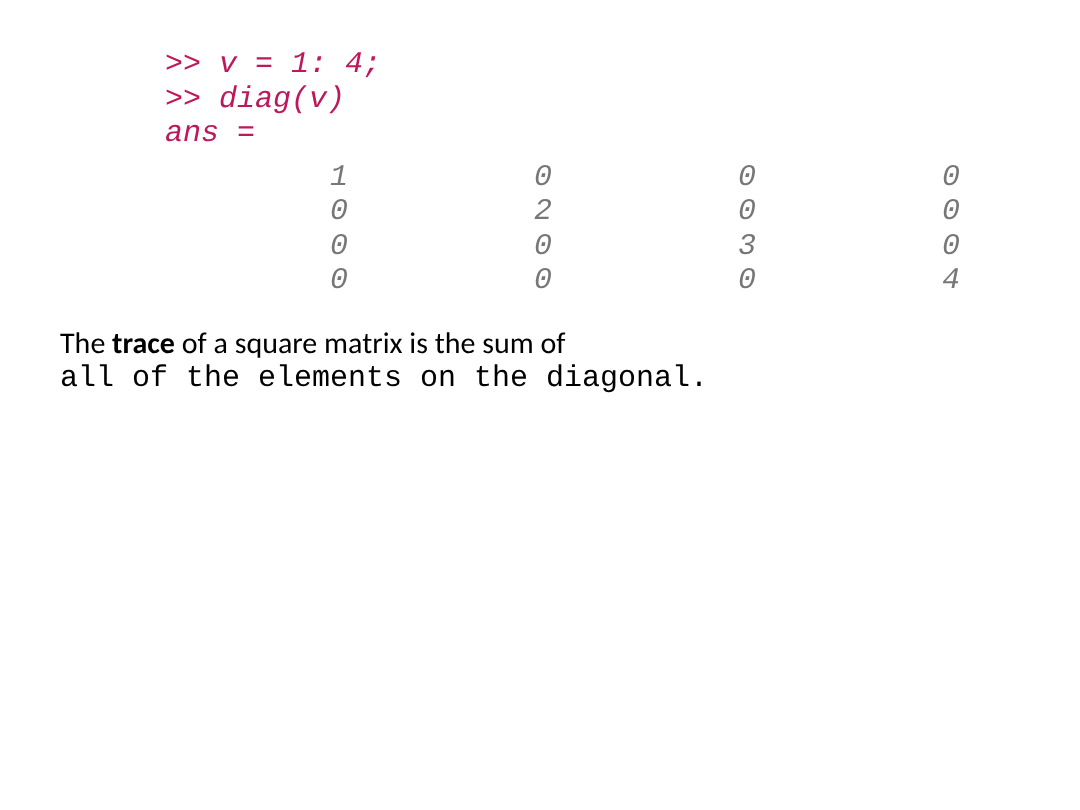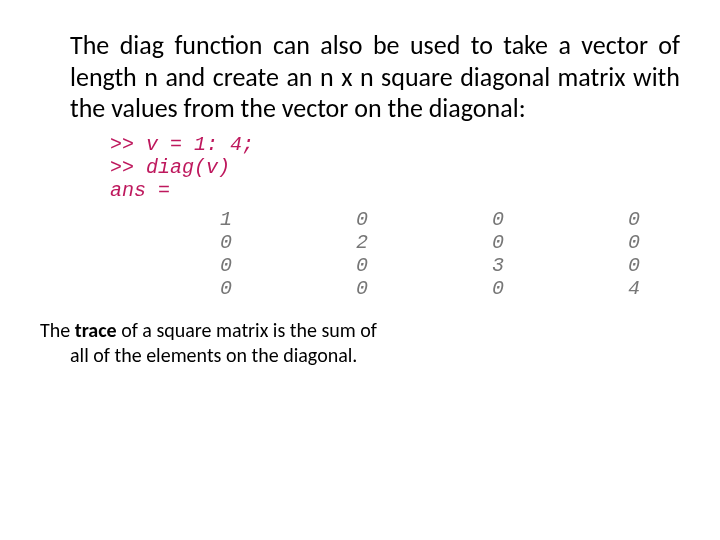--- a/index.html
+++ b/index.html
@@ -49,30 +49,29 @@
   }
   .para2 {
     margin: 18px 0 0 0;
     font-size: 20px;
     line-height: 1.22;
     text-align: justify;
     text-justify: inter-word;
   }
   .indent2 {
     display: block;
-    margin-left: 30px;
+    font-family: Liberation Mono, monospace;
   }
   .bold { font-weight: 700; }
 </style>
 </head>
 <body>
 
 <div class="slide">
 
-  <p class="para1">The diag function  can also be used to take a vector of length n and create an n  x  n  square diagonal  matrix  with  the  values  from   the vector  on   the diagonal:</p>
 
   <div class="code-block"><span>&gt;&gt; v = 1: 4;</span>
 <span>&gt;&gt; diag(v)</span>
 <span>ans =</span></div>
 
   <table class="matrix">
     <tbody>
         <tr>
       <td>1</td>
       <td>0</td>

